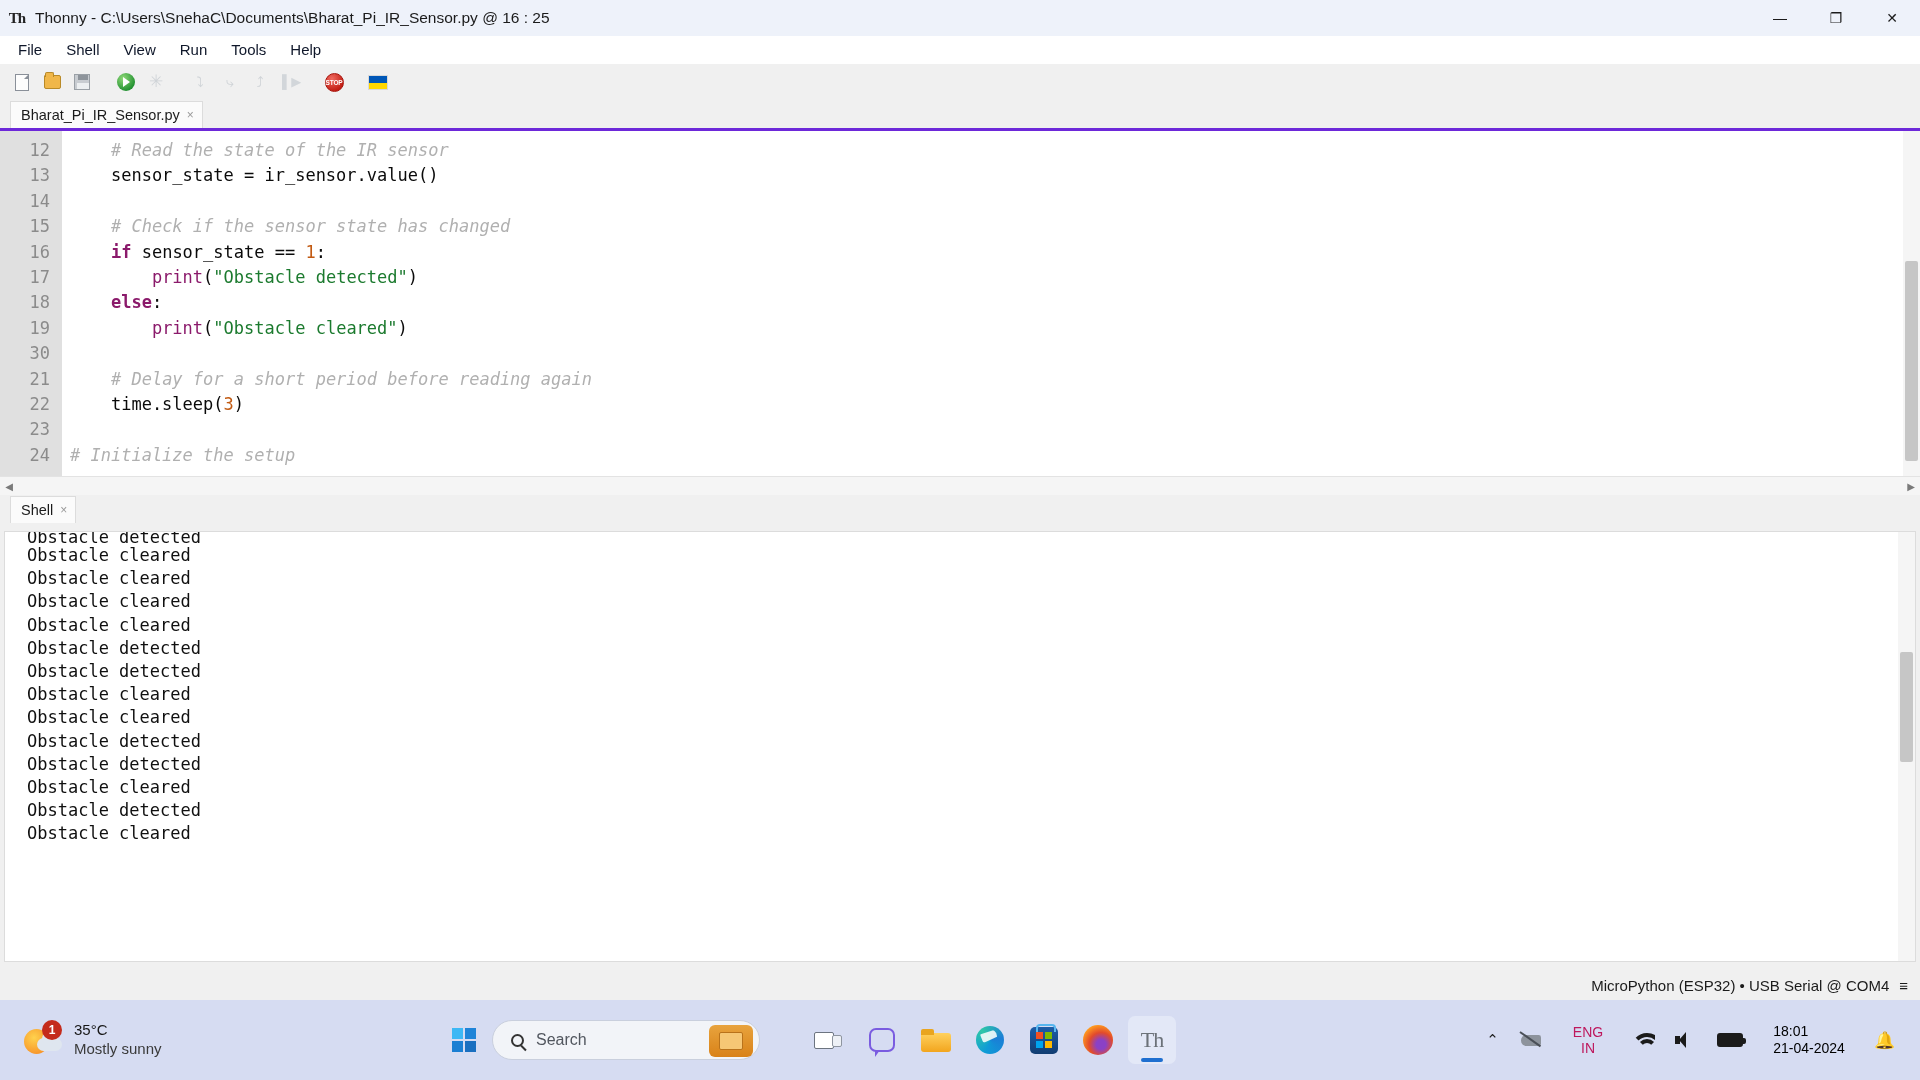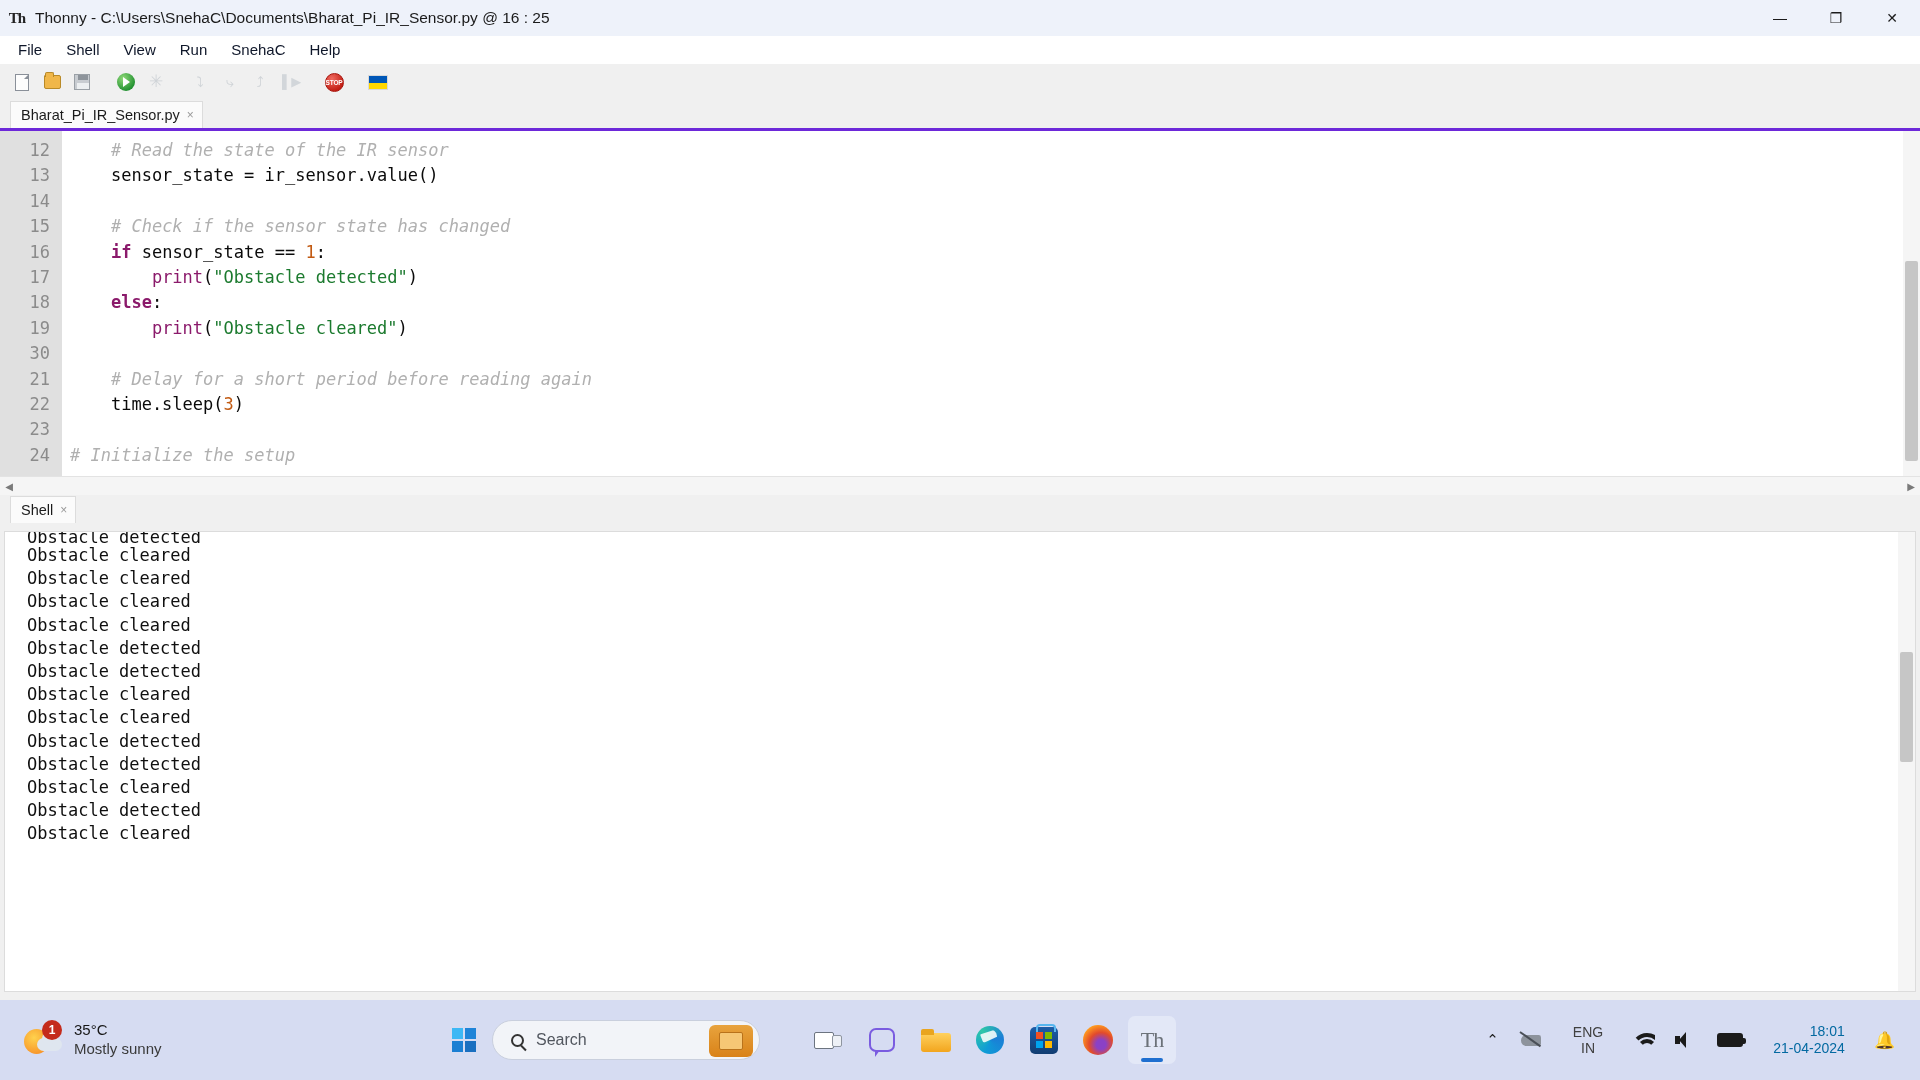--- a/index.html
+++ b/index.html
@@ -455,22 +455,22 @@
     border-color: transparent #1b1b1b transparent transparent;
   }
   .ic-battery {
     width: 26px; height: 14px; border: 2px solid #1b1b1b; border-radius: 3px;
     position: relative; background: #1b1b1b;
   }
   .ic-battery:after {
     content:''; position:absolute; right:-5px; top:3px; width:3px; height:6px;
     background:#1b1b1b; border-radius:0 2px 2px 0;
   }
-  .lang-box { text-align: center; line-height: 1.15; font-size: 14px; color: #404040; padding: 0 8px; }
-  .clock-box { text-align: right; line-height: 1.2; font-size: 14px; color: #0369a1; padding: 0 10px; }
+  .lang-box { text-align: center; line-height: 1.15; font-size: 14px; color: #be185d; padding: 0 8px; }
+  .clock-box { line-height: 1.2; font-size: 14px; color: #000000; padding: 0 10px; }
   .ic-bell { font-size: 17px; color: #1b1b1b; }
 </style>
 </head>
 <body>
 
 <div class="app-window">
 
   <div class="titlebar">
     <div class="title-icon">Th</div>
     <div class="title-text">Thonny  -  C:\Users\SnehaC\Documents\Bharat_Pi_IR_Sensor.py  @  16 : 25</div>
@@ -479,21 +479,21 @@
       <div class="win-btn">❐</div>
       <div class="win-btn close">✕</div>
     </div>
   </div>
 
   <div class="menubar">
     <div class="menu-item">File</div>
     <div class="menu-item">Shell</div>
     <div class="menu-item">View</div>
     <div class="menu-item">Run</div>
-    <div class="menu-item">SnehaC</div>
+    <div class="menu-item">Tools</div>
     <div class="menu-item">Help</div>
   </div>
 
   <div class="toolbar">
     <div class="tb-btn">
         <span class="ic-newfile"></span>
       </div>
     <div class="tb-btn">
         <span class="ic-openfile"></span>
       </div>
@@ -572,20 +572,24 @@
     </div>
   </div>
 
   <div class="shell-wrap">
     <div class="shell-out" id="shellout"><div class="clipped">Obstacle detected</div><div>Obstacle cleared</div><div>Obstacle cleared</div><div>Obstacle cleared</div><div>Obstacle cleared</div><div>Obstacle detected</div><div>Obstacle detected</div><div>Obstacle cleared</div><div>Obstacle cleared</div><div>Obstacle detected</div><div>Obstacle detected</div><div>Obstacle cleared</div><div>Obstacle detected</div><div>Obstacle cleared</div></div>
     <div class="vscroll">
       <div class="thumb" style="top:120px;height:110px;"></div>
     </div>
   </div>
 
+  <div class="statusbar">
+    <span>MicroPython (ESP32)  •  USB Serial @ COM4</span>
+    <span>≡</span>
+  </div>
 </div>
 
 <div class="taskbar">
 
   <div class="tb-weather">
     <div class="weather-icon">
       <span class="wi-sun"></span>
       <span class="wi-cloud"></span>
       <span class="wi-badge">1</span>
     </div>

